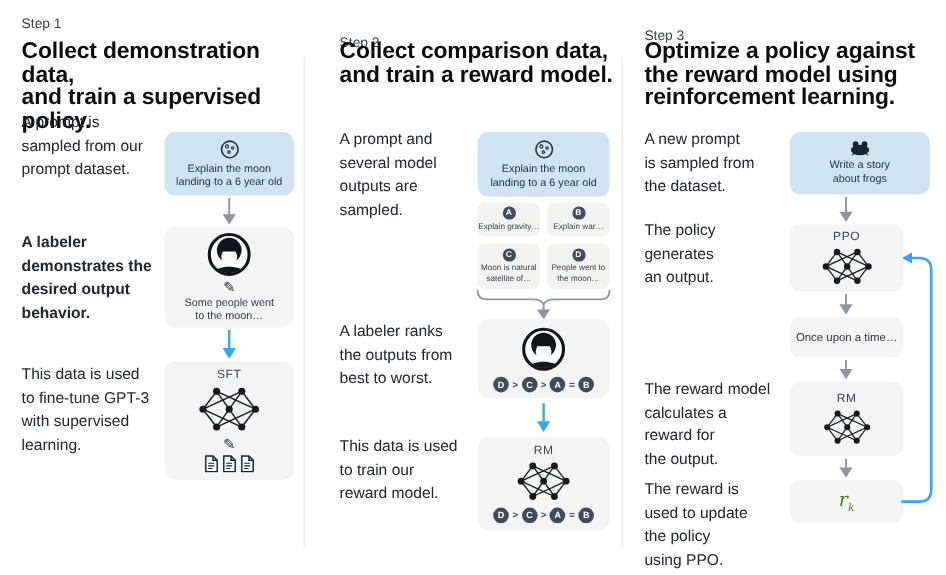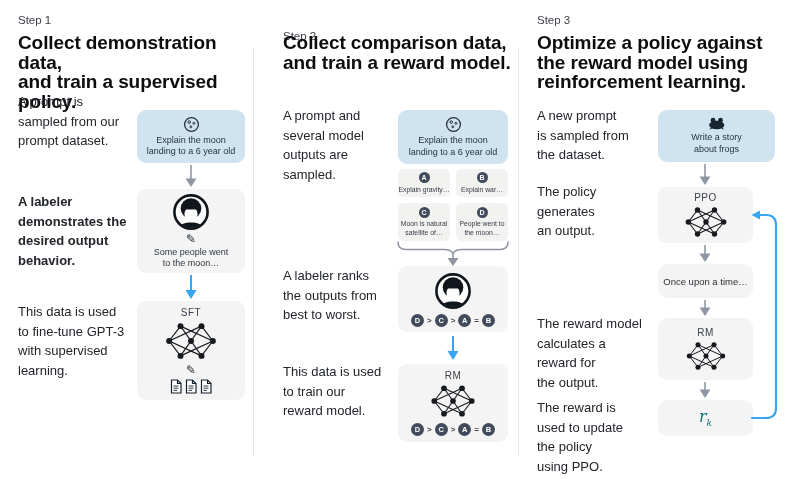--- a/index.html
+++ b/index.html
@@ -21,21 +21,21 @@
   .docs{display:flex;gap:3px;margin-top:1px;}
   .badge{width:13px;height:13px;border-radius:50%;background:var(--badge-bg,#414b5c);color:#fff;
          font-size:7.5px;font-weight:bold;display:inline-flex;align-items:center;justify-content:center;}
   .badge.mini{width:11px;height:11px;font-size:7px;}
   .rank{display:flex;align-items:center;gap:3px;margin-top:2px;}
   .op{font-size:8px;font-weight:bold;color:#3f4650;}
   .out-box{position:absolute;background:var(--output-box-bg,#f2f2f1);border-radius:6px;display:flex;
            flex-direction:column;align-items:center;justify-content:center;gap:2.5px;}
   .out-caption{font-size:6.8px;line-height:8.5px;color:#394049;white-space:pre-line;text-align:center;}
   .once-text{font-size:9.5px;color:#2c3036;}
-  .rk{font-family:"DejaVu Serif",serif;font-style:italic;font-size:16px;color:#0f766e;}
+  .rk{font-family:"DejaVu Serif",serif;font-style:italic;font-size:16px;color:#4d7c0f;}
   .rk sub{font-size:9px;font-style:italic;}
   .arrow{position:absolute;}
   svg{display:block;}
 </style>
 </head>
 <body>
 
 <div class="canvas">
 
   <div class="divider" style="left:253px;"></div>
@@ -258,21 +258,21 @@
       <span class="badge">D</span>
       <span class="op">&gt;</span>
       <span class="badge">C</span>
       <span class="op">&gt;</span>
       <span class="badge">A</span>
       <span class="op">=</span>
       <span class="badge">B</span>
     </div>
   </div>
 
-  <div class="step-label" style="left:537px;top:14px;">Step 3</div>
+  <div class="step-label" style="left:537px;top:24px;">Step 3</div>
   <h2 class="title" style="left:537px;top:33px;width:240px;">Optimize a policy against
 the reward model using
 reinforcement learning.</h2>
   <p class="body" style="left:537px;top:106px;width:120px;">A new prompt
 is sampled from
 the dataset.</p>
   <p class="body" style="left:537px;top:182px;width:120px;">The policy
 generates
 an output.</p>
   <p class="body" style="left:537px;top:314px;width:125px;">The reward model

